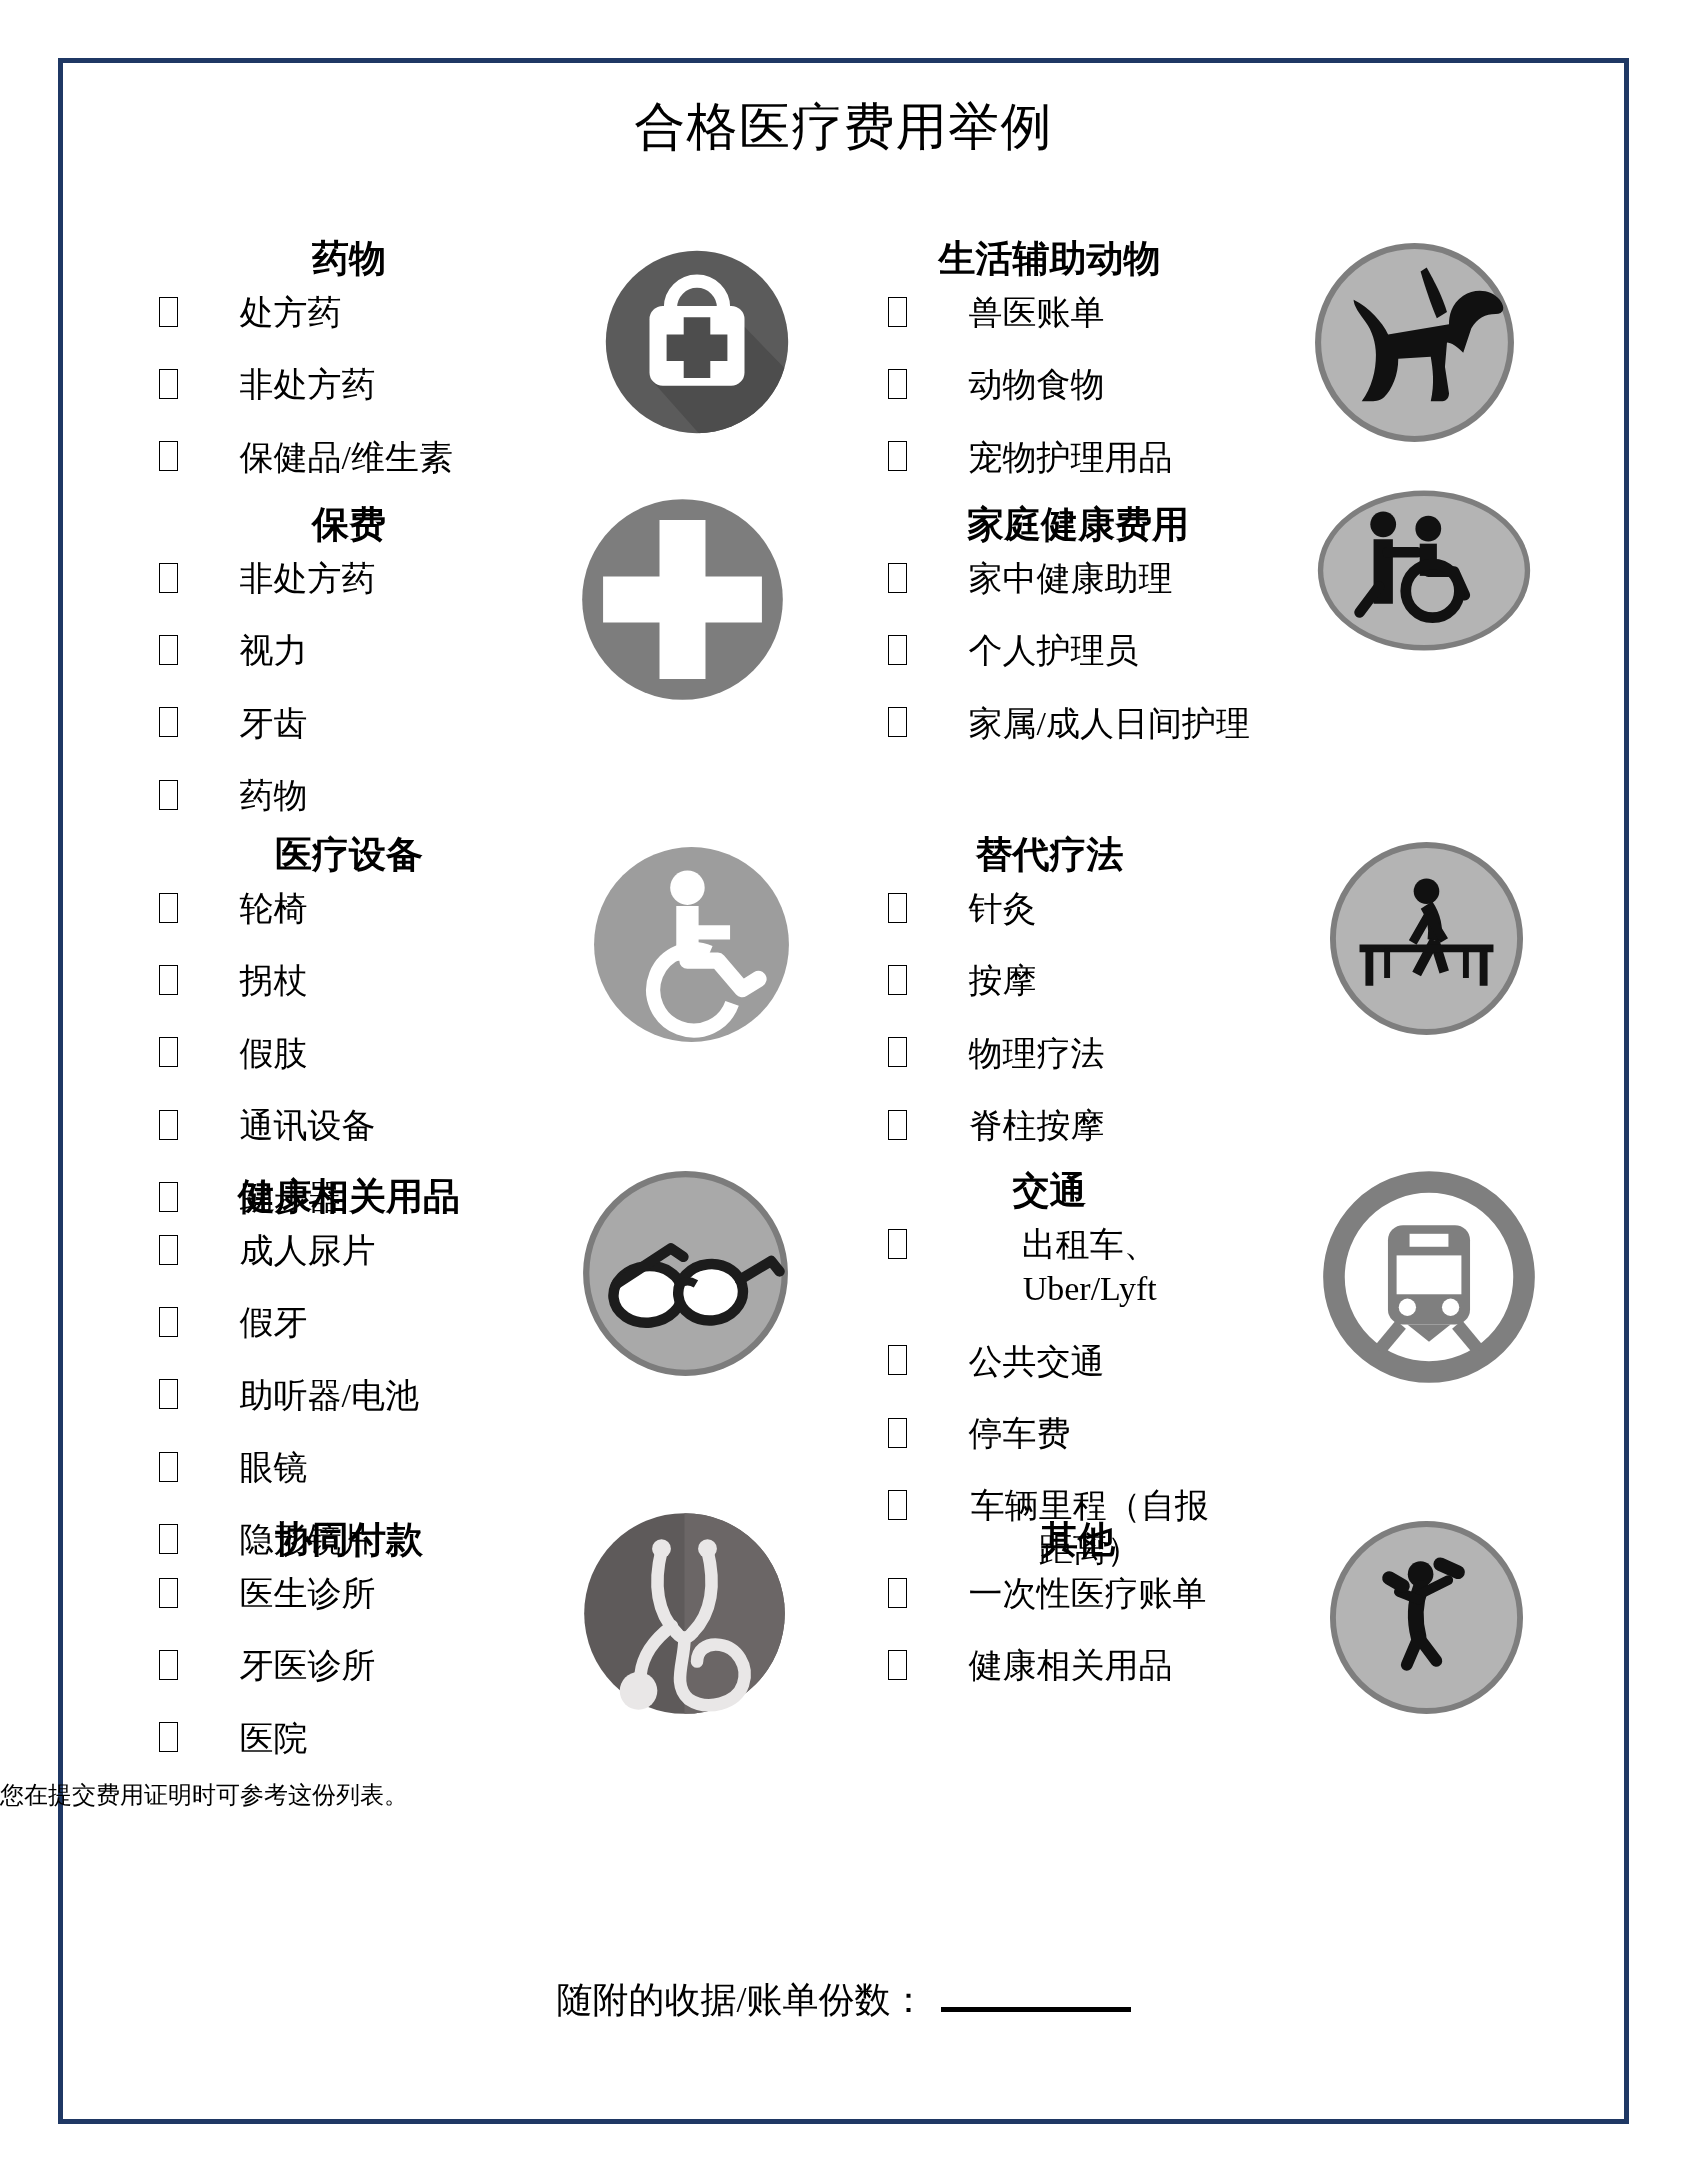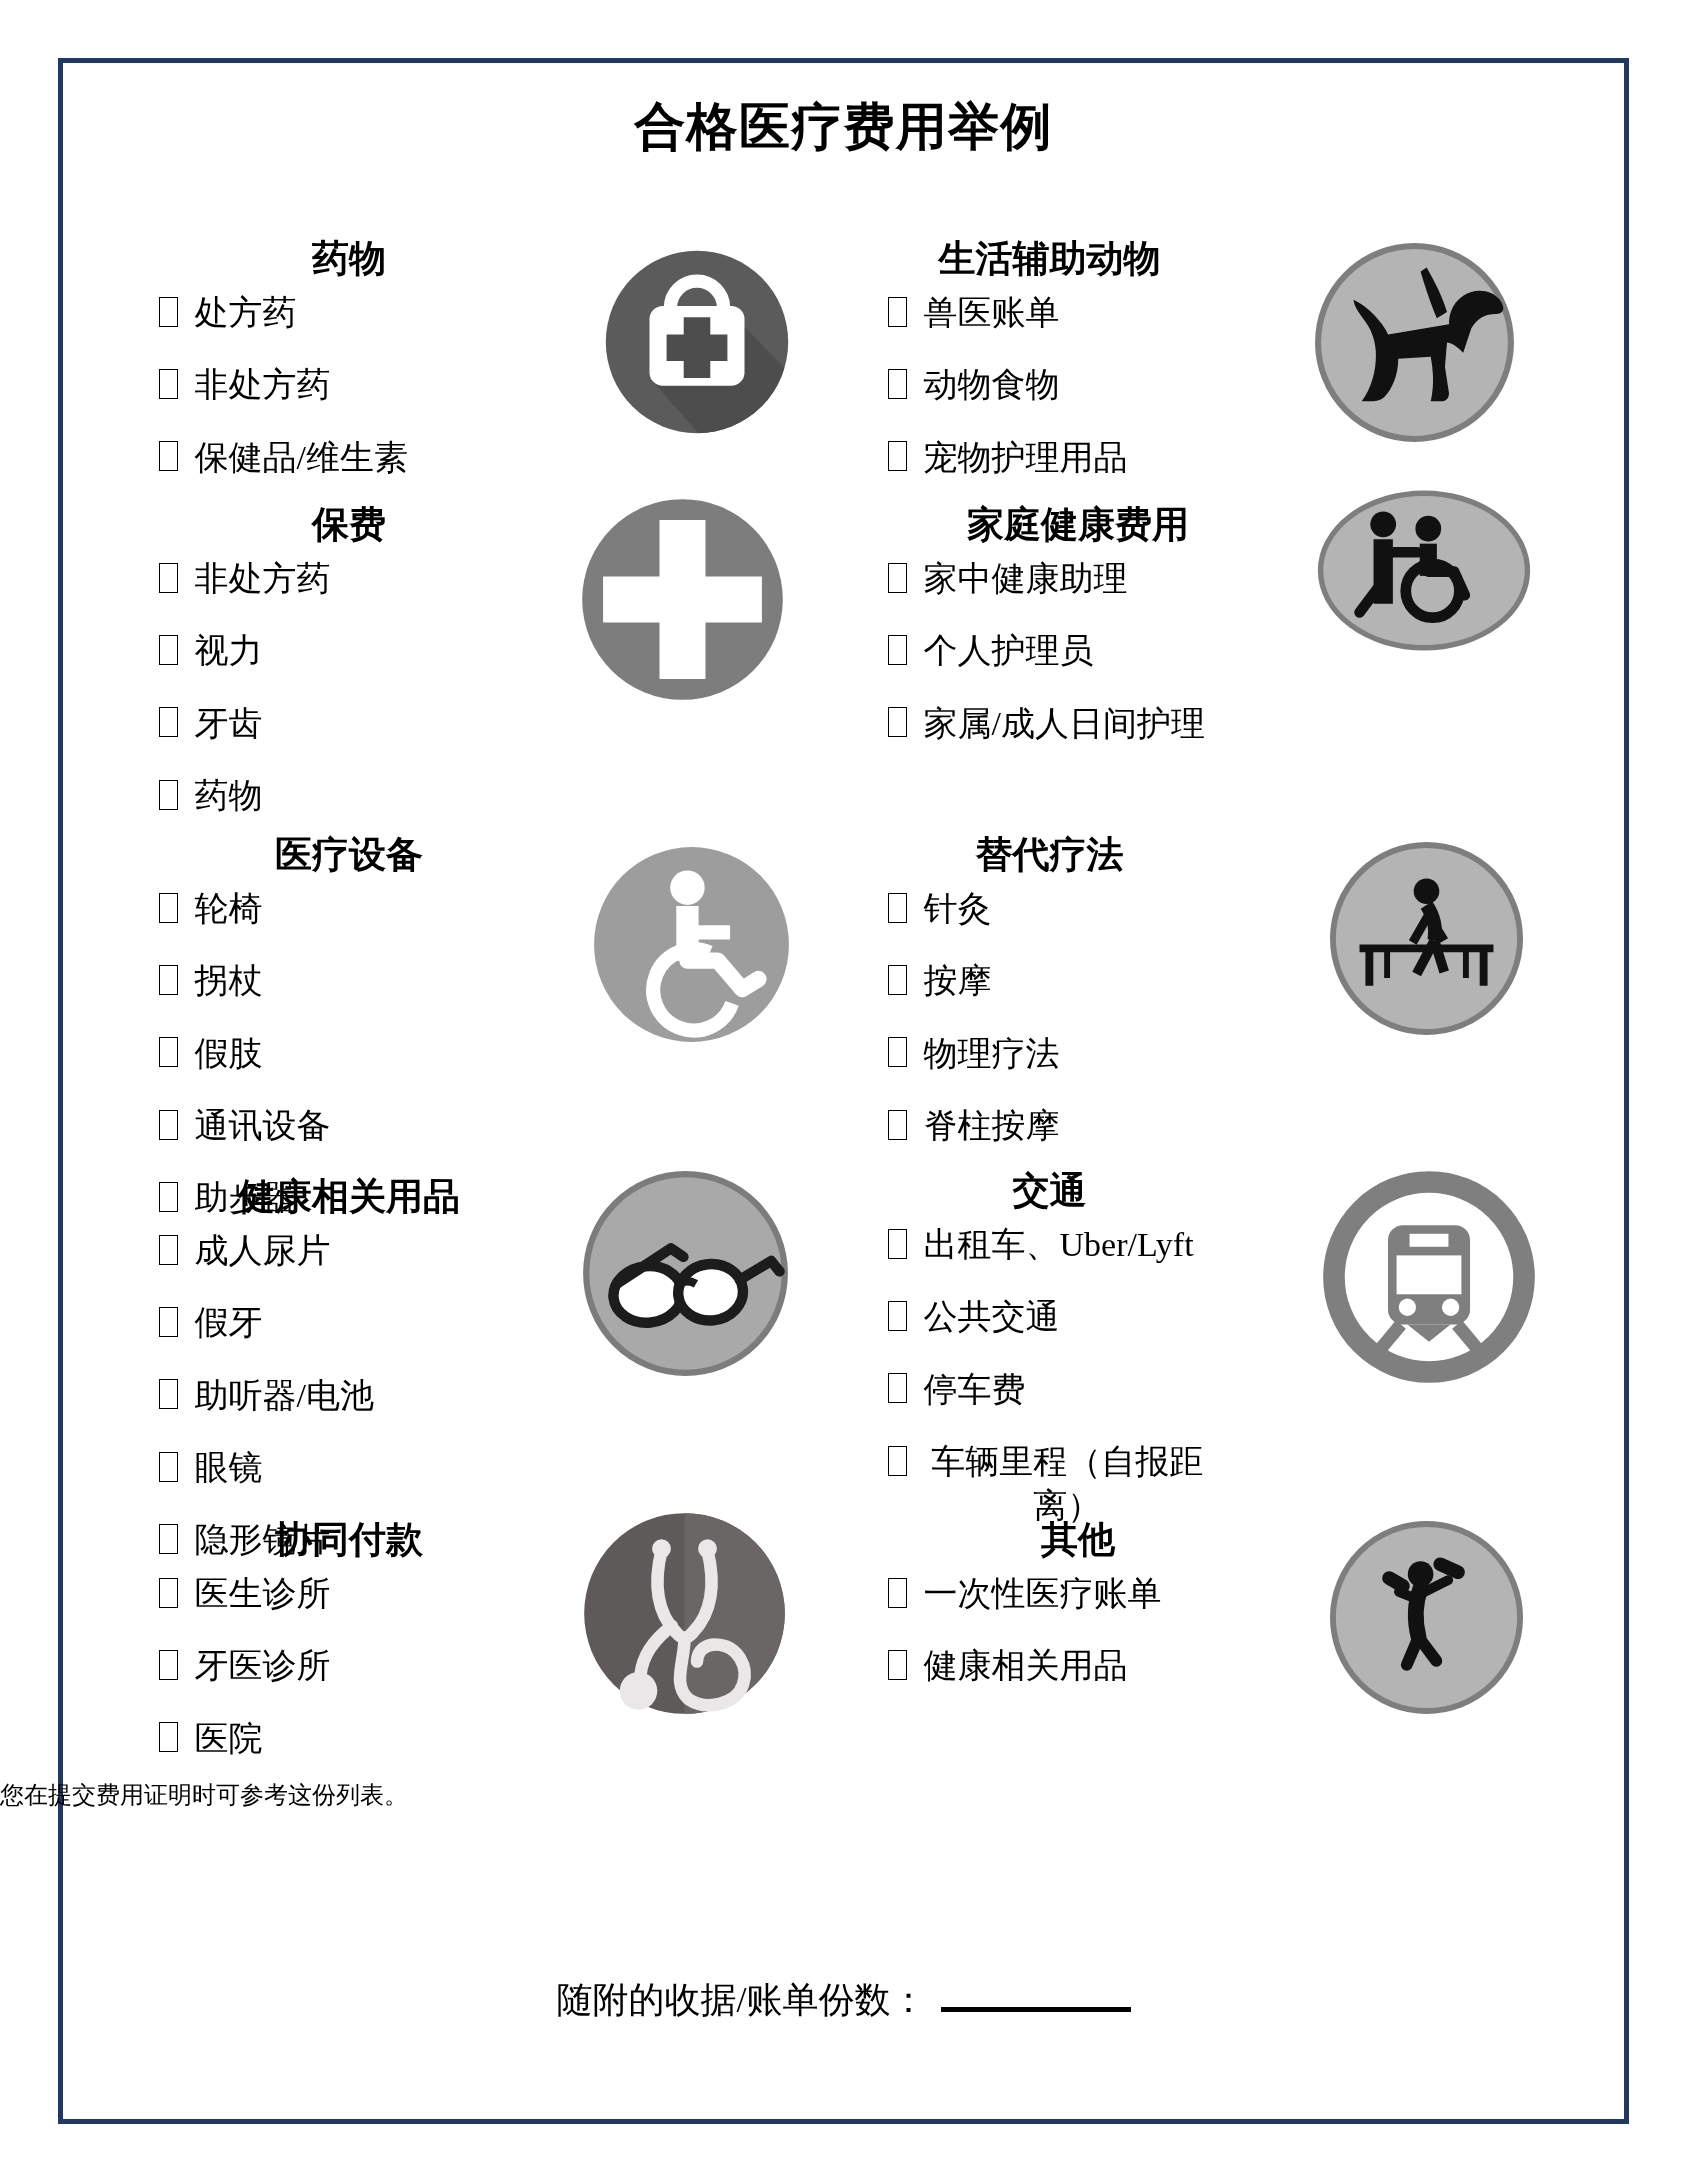--- a/index.html
+++ b/index.html
@@ -10,28 +10,28 @@
     color:#000;
   }
   .frame {
     position:absolute; left:58px; top:58px;
     width:1571px; height:2066px;
     border:5.7px solid #1f3864;
     box-sizing:border-box;
   }
   .title {
     position:absolute; top:93px; left:0; width:100%;
-    text-align:center; font-size:51px; font-weight:bold;
+    text-align:center; font-size:51px; font-weight:normal;
     letter-spacing:1.3px; margin:0;
   }
   .sec { position:absolute;text-align:center; }
   .sec h2 { margin:0 0 9px 0; font-size:37px; font-weight:bold; line-height:1.25; }
   .item { display:flex; gap:16.5px; margin-bottom:28px; }
   .cbx { flex:0 0 auto; width:17px; height:28px; border:1.9px solid #000; margin-top:5.7px; background:#fff; }
-  .lbl { font-size:34px; line-height:1.3; }
+  .lbl { font-size:34px; line-height:1.3;margin-left:45px; }
   .icon { position:absolute; }
   .note {
     position:absolute; top:1779px; left:0; width:100%;
     font-size:24px;
   }
   .receipts {
     position:absolute; top:1976px; left:0; width:100%;
     text-align:center; font-size:36px;
   }
   .blank {

